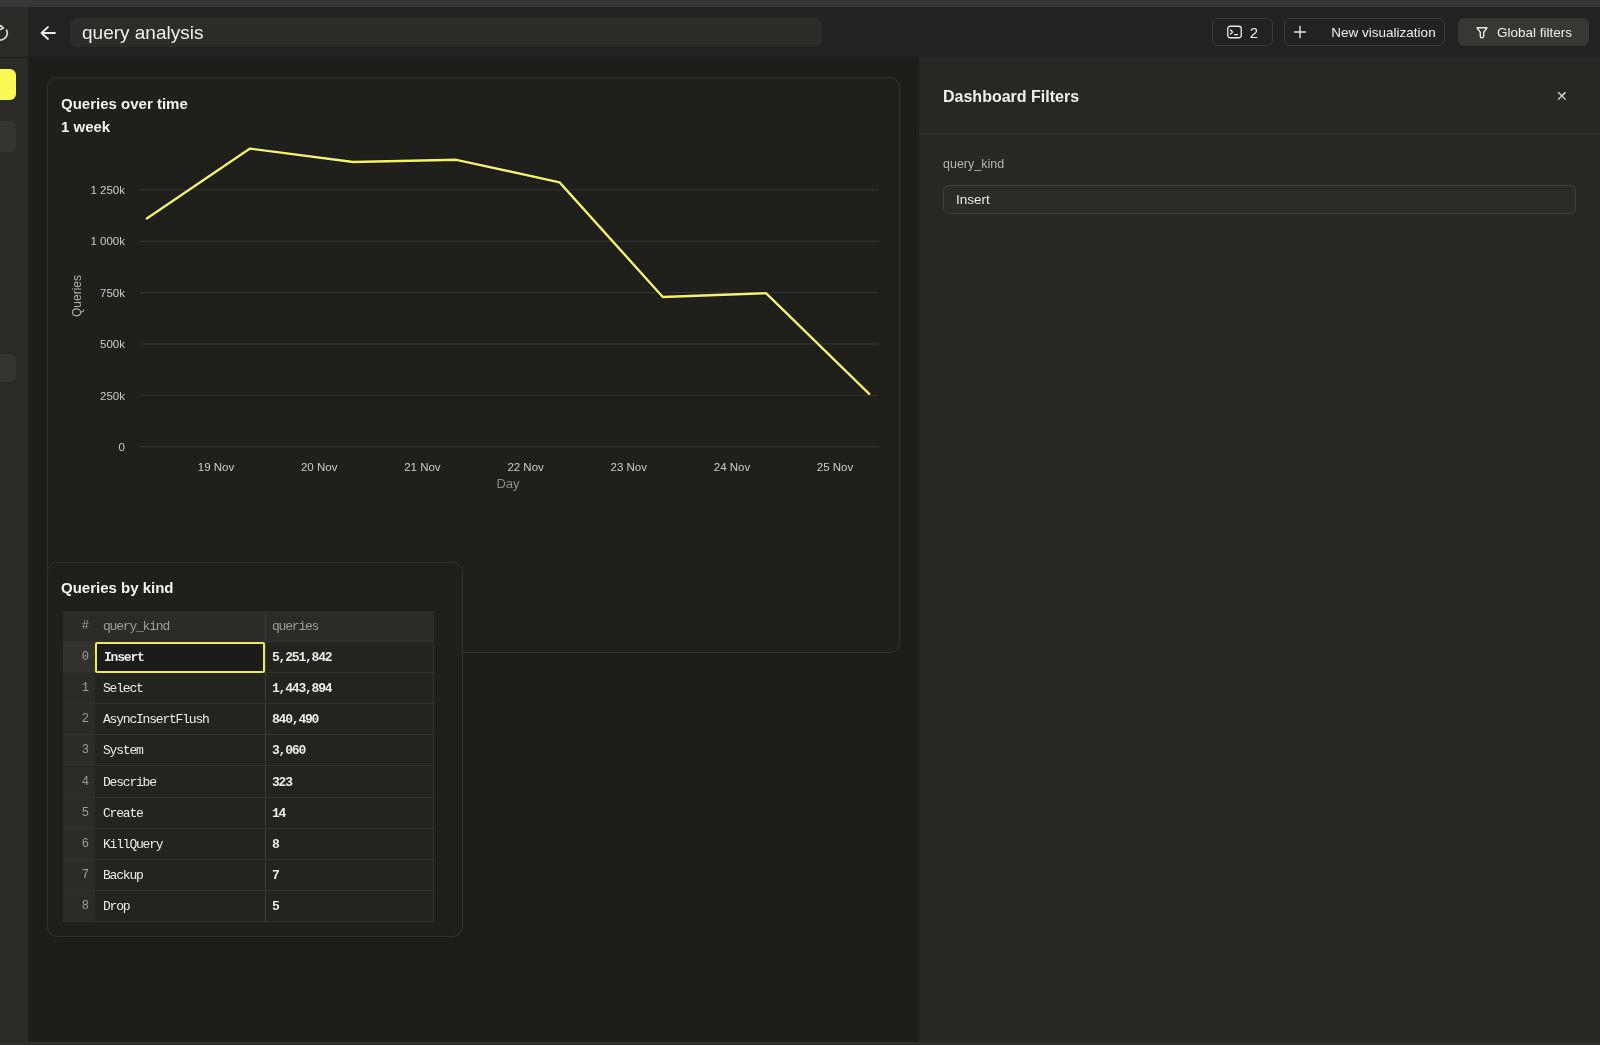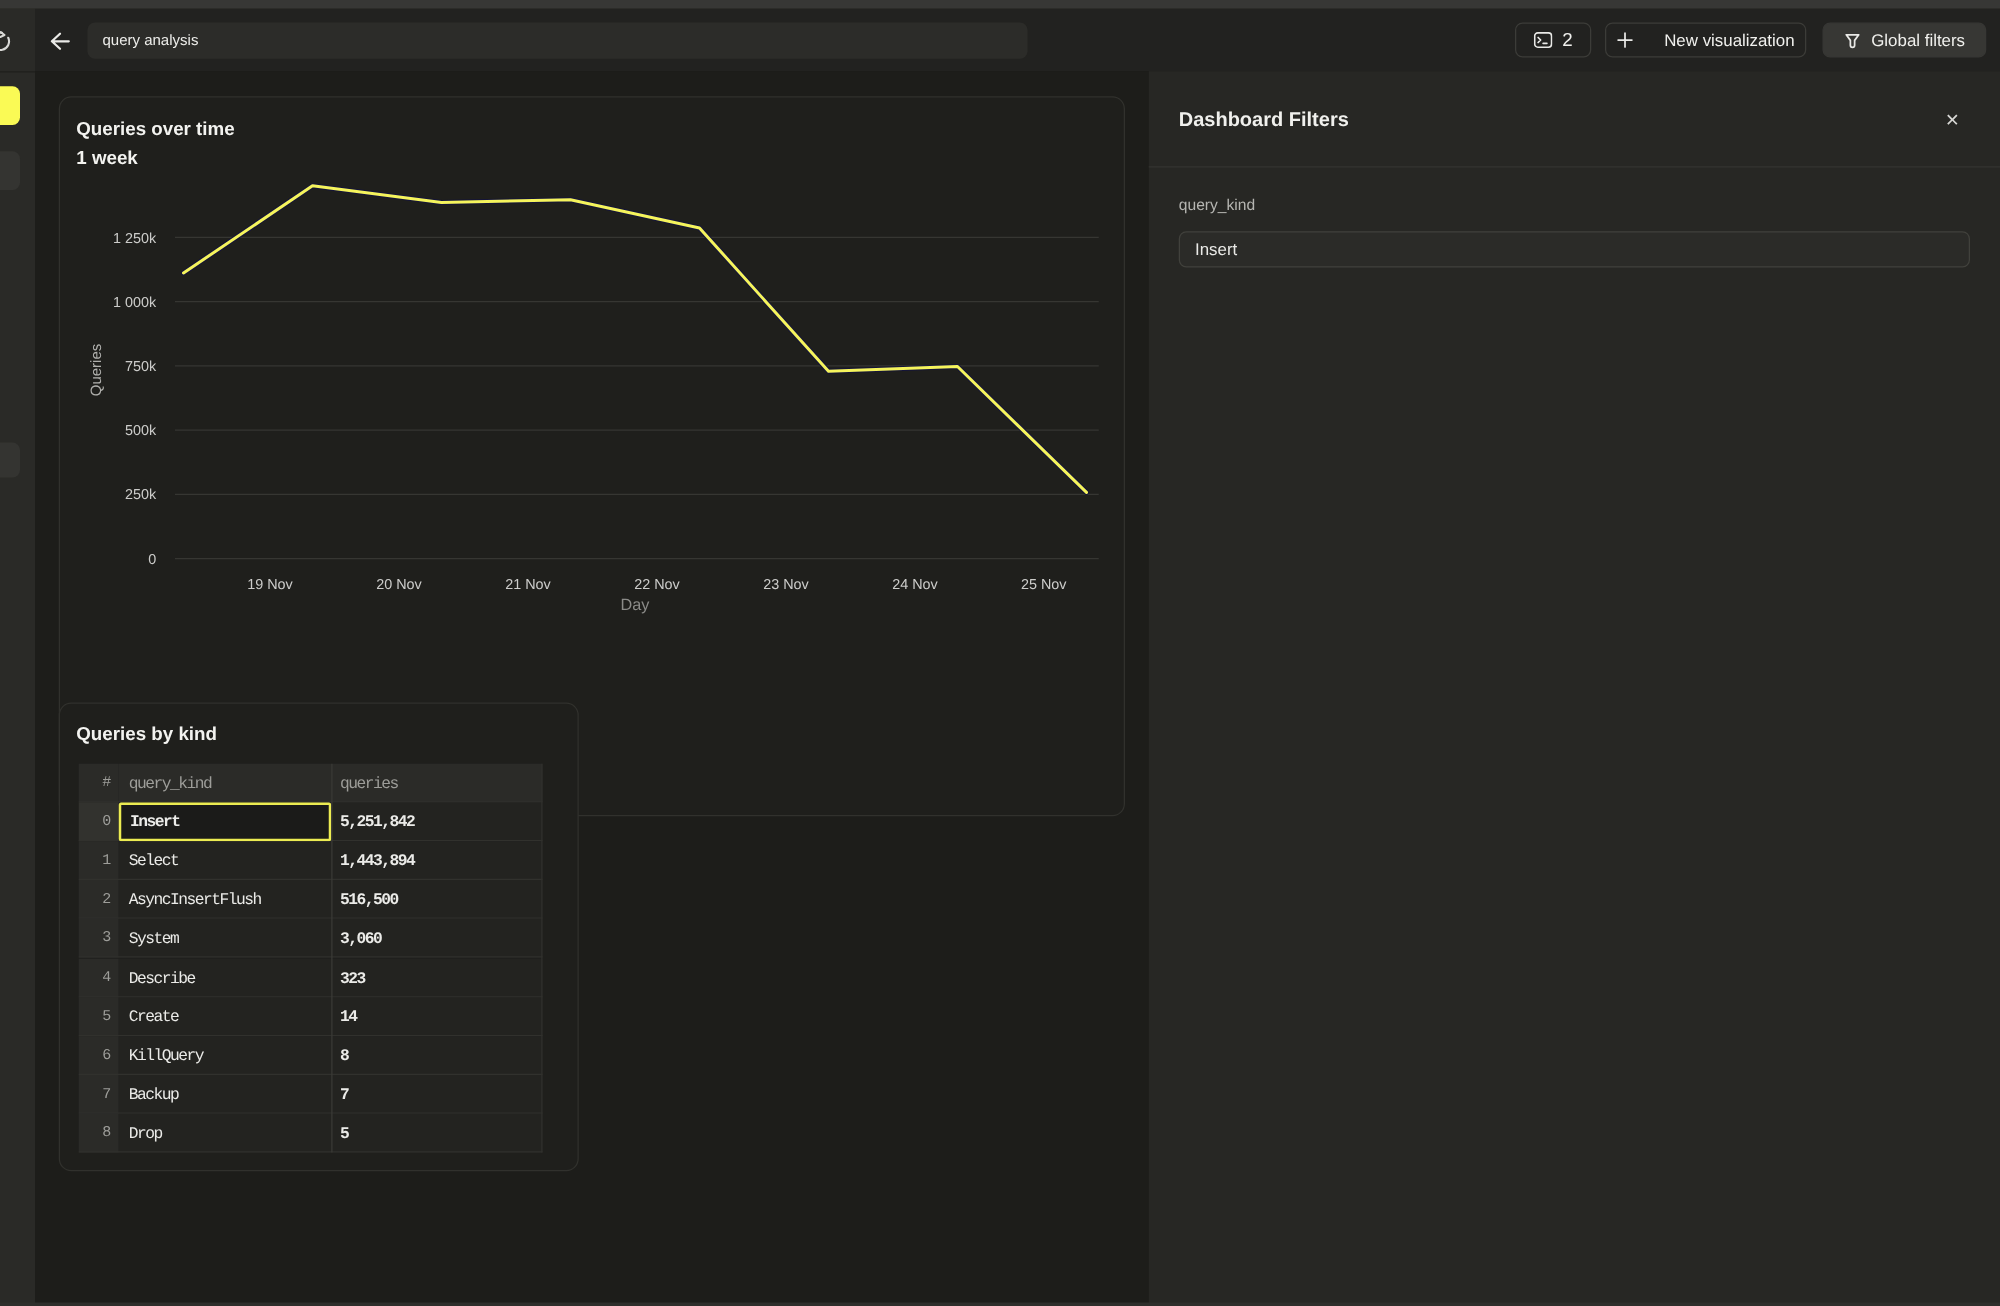--- a/index.html
+++ b/index.html
@@ -6,21 +6,21 @@
   html,body { width:1600px; height:1045px; overflow:hidden; background:#1d1d1a;
     font-family:"Liberation Sans", sans-serif; }
   .abs { position:absolute; }
 
   
   #strip { left:0; top:0; width:1600px; height:7px; background:#373735; }
   
   #topbar { left:28px; top:7px; width:1572px; height:50px; background:#222220; }
   #backarrow { left:11px; top:18px; }
   #nameinput { left:42px; top:11px; width:752px; height:29px; background:#2c2c29;
-    border-radius:6px; color:#ededea; font-size:12px; line-height:29px; padding-left:12px; }
+    border-radius:6px; color:#ededea; font-size:19px; line-height:29px; padding-left:12px; }
   .tbtn { top:11px; height:28px; border:1px solid #3c3c38; border-radius:6px;
     color:#f0f0ed; font-size:13.5px; display:flex; align-items:center; justify-content:center; gap:8px; }
   #btn1 { left:1184px; width:61px; }
   #btn2 { left:1256px; width:161px;gap:24px; }
   #btn3 { left:1430px; width:131px; background:#373734; border-color:#373734; }
 
   
   #sidebar { left:0; top:7px; width:28px; height:1038px; background:#2a2a27; }
   #sbline { left:0; top:50px; width:28px; height:1px; background:#1f1f1d; }
   .sbitem { left:-12px; width:28px; border-radius:6px; }
@@ -162,21 +162,21 @@
       </div>
       <div class="trow" style="top:62.2px;">
         <div class="numcell">1</div>
         <div class="kcell">Select</div>
         <div class="qcell">1,443,894</div>
         <div class="sep"></div>
       </div>
       <div class="trow" style="top:93.3px;">
         <div class="numcell">2</div>
         <div class="kcell">AsyncInsertFlush</div>
-        <div class="qcell">516,500</div>
+        <div class="qcell">840,490</div>
         <div class="sep"></div>
       </div>
       <div class="trow" style="top:124.4px;">
         <div class="numcell">3</div>
         <div class="kcell">System</div>
         <div class="qcell">3,060</div>
         <div class="sep"></div>
       </div>
       <div class="trow" style="top:155.5px;">
         <div class="numcell">4</div>

